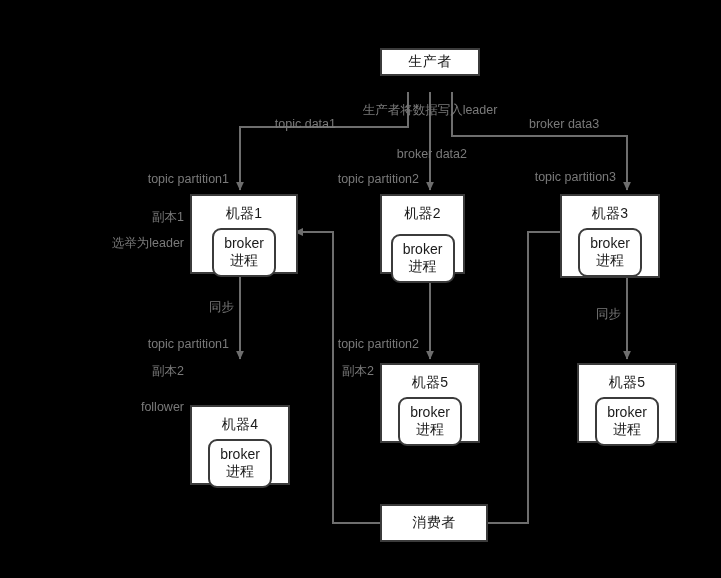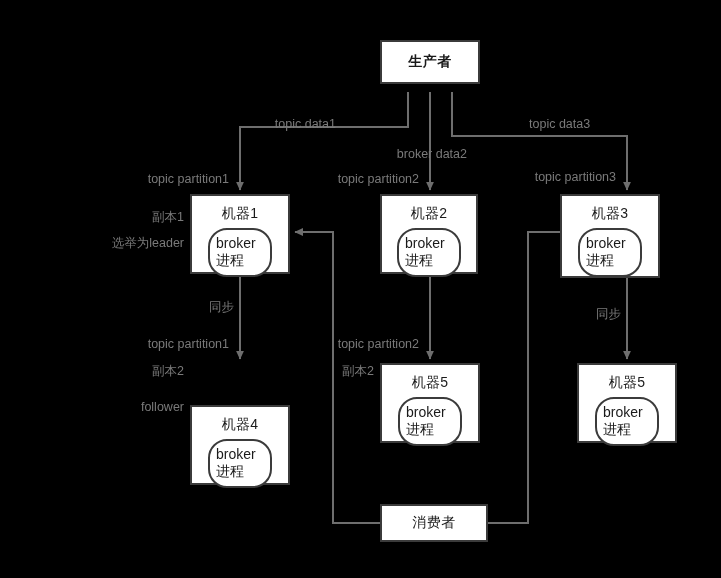--- a/index.html
+++ b/index.html
@@ -39,26 +39,27 @@
   }
   .node-title {
     font-size: 14px;
     line-height: 17px;
     margin-top: 9px;
     letter-spacing: 0.2px;
     white-space: nowrap;
   }
   .inner-box {
     border: 2px solid #3b3b3b;
-    border-radius: 19px;
+    border-radius: 9px;
     background: #ffffff;
     width: 64px;
     box-sizing: border-box;
     margin-top: 6px;
     padding: 5px 6px 6px 6px;
+    text-align: center;
     font-size: 14px;
     line-height: 17px;
   }
   .inner-line { white-space: nowrap; }
   .endpoint {
     position: absolute;
     background: #ffffff;
     border: 2px solid #3b3b3b;
     box-sizing: border-box;
     color: #1a1a1a;
@@ -102,33 +103,33 @@
       <path d="M430,274 L430,359" marker-end="url(#arrow)"></path>
 
       <path d="M627,274 L627,359" marker-end="url(#arrow)"></path>
 
       <path d="M380,523 L333,523 L333,232 L295,232" marker-end="url(#arrow)"></path>
 
       <path d="M480,523 L528,523 L528,232 L572,232" marker-end="url(#arrow)"></path>
     </g>
   </svg>
 
-  <div class="endpoint" style="left:380px; top:40px; width:100px; height:44px;font-weight:bold;">
+  <div class="endpoint" style="left:380px; top:48px; width:100px; height:28px;">
     <span>生产者</span>
   </div>
 
-  <div class="node" style="left:190px; top:194px; width:100px; height:80px;">
+  <div class="node" style="left:190px; top:194px; width:108px; height:80px;">
     <div class="node-title">机器1</div>
     <div class="inner-box">
       <div class="inner-line">broker</div>
       <div class="inner-line">进程</div>
     </div>
   </div>
 
-  <div class="node" style="left:380px; top:194px; width:98px; height:80px;">
+  <div class="node" style="left:380px; top:194px; width:85px; height:80px;gap:6px;">
     <div class="node-title">机器2</div>
     <div class="inner-box">
       <div class="inner-line">broker</div>
       <div class="inner-line">进程</div>
     </div>
   </div>
 
   <div class="node" style="left:560px; top:194px; width:100px; height:84px;">
     <div class="node-title">机器3</div>
     <div class="inner-box">
@@ -158,26 +159,27 @@
     <div class="inner-box">
       <div class="inner-line">broker</div>
       <div class="inner-line">进程</div>
     </div>
   </div>
 
   <div class="endpoint" style="left:380px; top:504px; width:108px; height:38px;">
     <span>消费者</span>
   </div>
 
+  <div class="lbl center" style="left:430px; top:103px;">生产者将数据写入leader</div>
 
   <div class="lbl right" style="left:336px; top:117px;">topic data1</div>
 
   <div class="lbl right" style="left:467px; top:147px;">broker data2</div>
 
-  <div class="lbl" style="left:529px; top:117px;">topic data3</div>
+  <div class="lbl" style="left:529px; top:117px;">broker data3</div>
 
   <div class="lbl right" style="left:229px; top:172px;">topic partition1</div>
 
   <div class="lbl right" style="left:419px; top:172px;">topic partition2</div>
 
   <div class="lbl right" style="left:616px; top:170px;">topic partition3</div>
 
   <div class="lbl right" style="left:184px; top:194px;margin-top:16px;">副本1</div>
 
   <div class="lbl right" style="left:184px; top:236px;">选举为leader</div>

